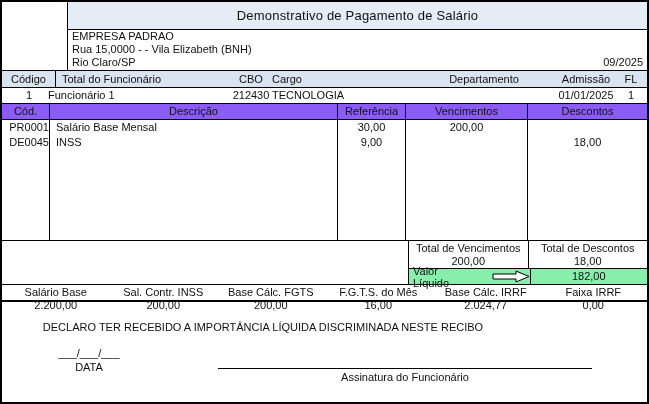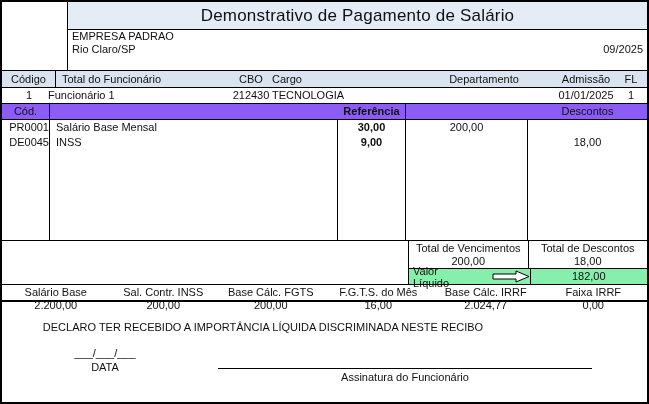--- a/index.html
+++ b/index.html
@@ -11,21 +11,21 @@
     font-size:11px;
   }
   .abs { position:absolute; }
 
   
   .logo-box { left:0; top:0; width:66px; height:68px; border-right:1px solid #000; }
   .title-bar {
     left:66px; top:0; width:579px; height:28px;
     border-bottom:1px solid #000; background:#e4ecf6;
     display:flex; align-items:center; justify-content:center;
-    font-size:17px; letter-spacing:.2px;
+    font-size:13px; letter-spacing:.2px;
   }
   .company-block { left:66px; top:28px; width:579px; height:40px; padding:0 4px; }
   .company-line { display:flex; justify-content:space-between; height:13px; line-height:13px; }
 
   
   .emp-header {
     left:0; top:68px; width:645px; height:18px;
     background:#d9e4f0; border-top:1px solid #000; border-bottom:1px solid #000;
   }
   .emp-header .cell, .emp-row .cell { position:absolute; top:0; bottom:0; line-height:16px; }
@@ -44,21 +44,21 @@
   
   .items-header {
     left:0; top:102px; width:645px; height:16px;
     background:#8b5cf6; border-bottom:1px solid #000;
   }
   .items-header .cell { position:absolute; top:0; bottom:0; line-height:15px; text-align:center; }
   .items-body { left:0; top:118px; width:645px; height:121px; border-bottom:1px solid #000; }
   .items-body .col { position:absolute; top:0; bottom:0; }
   .col-cod  { left:0;   width:48px; }
   .col-desc { left:48px; width:288px; }
-  .col-ref  { left:336px; width:68px;font-weight:bold; }
+  .col-ref  { left:336px; width:68px; }
   .col-venc { left:404px; width:122px; }
   .col-dsc  { left:526px; width:119px; }
   .bordr { border-right:1px solid #000; }
   .iline { height:15px; line-height:15px; }
   .col-cod .iline { text-align:right; }
   .col-desc .iline { padding-left:6px; }
   .col-ref .iline, .col-venc .iline, .col-dsc .iline { text-align:center; }
 
   
   .totals { left:406px; top:239px; width:239px; height:43px; border-left:1px solid #000; }
@@ -77,38 +77,42 @@
     left:0; top:282px; width:645px; height:18px;
     border-top:1px solid #000; border-bottom:2px solid #000;
     display:flex;
   }
   .base-col { flex:1; text-align:center; }
   .base-label { height:14px; line-height:15px; }
   .base-value { height:13px; line-height:13px; }
 
   
   .declaration { left:0; top:311px; width:522px; text-align:center; padding-top:8px; }
-  .date-group { left:56px; top:345px; width:62px; text-align:center;margin-left:16px; }
+  .date-group { left:56px; top:345px; width:62px; text-align:center; }
   .date-line { height:13px; line-height:13px; letter-spacing:0; }
   .date-label { height:13px; line-height:15px; }
   .sig-line { left:216px; top:366px; width:374px; border-top:1px solid #000; }
   .sig-label { left:216px; top:369px; width:374px; text-align:center; }
 </style>
 </head>
 <body>
 
 <div class="page">
 
   <div class="abs logo-box"></div>
 
   <div class="abs title-bar">Demonstrativo de Pagamento de Salário</div>
 
   <div class="abs company-block">
     <div class="company-line">
       <span>EMPRESA PADRAO</span>
+    </div>
+    <div class="company-line">
+      <span>Rua 15,0000 - - Vila Elizabeth (BNH)</span>
+      <span></span>
     </div>
     <div class="company-line">
       <span>Rio Claro/SP</span>
       <span>09/2025</span>
     </div>
   </div>
 
   <div class="abs emp-header">
     <span class="cell c-codigo">Código</span>
     <span class="cell c-nome-h">Total do Funcionário</span>
@@ -124,21 +128,23 @@
     <span class="cell c-nome-v">Funcionário 1</span>
     <span class="cell c-cbo">212430</span>
     <span class="cell c-cargo">TECNOLOGIA</span>
     <span class="cell c-depto"></span>
     <span class="cell c-adm">01/01/2025</span>
     <span class="cell c-fl">1</span>
   </div>
 
   <div class="abs items-header">
     <span class="cell col-cod bordr">Cód.</span>
+    <span class="cell col-desc bordr">Descrição</span>
     <span class="cell col-ref bordr">Referência</span>
+    <span class="cell col-venc bordr">Vencimentos</span>
     <span class="cell col-dsc">Descontos</span>
   </div>
 
   <div class="abs items-body">
     <div class="col col-cod bordr">
       <div class="iline">PR0001</div>
       <div class="iline">DE0045</div>
     </div>
     <div class="col col-desc bordr">
       <div class="iline">Salário Base Mensal</div>

